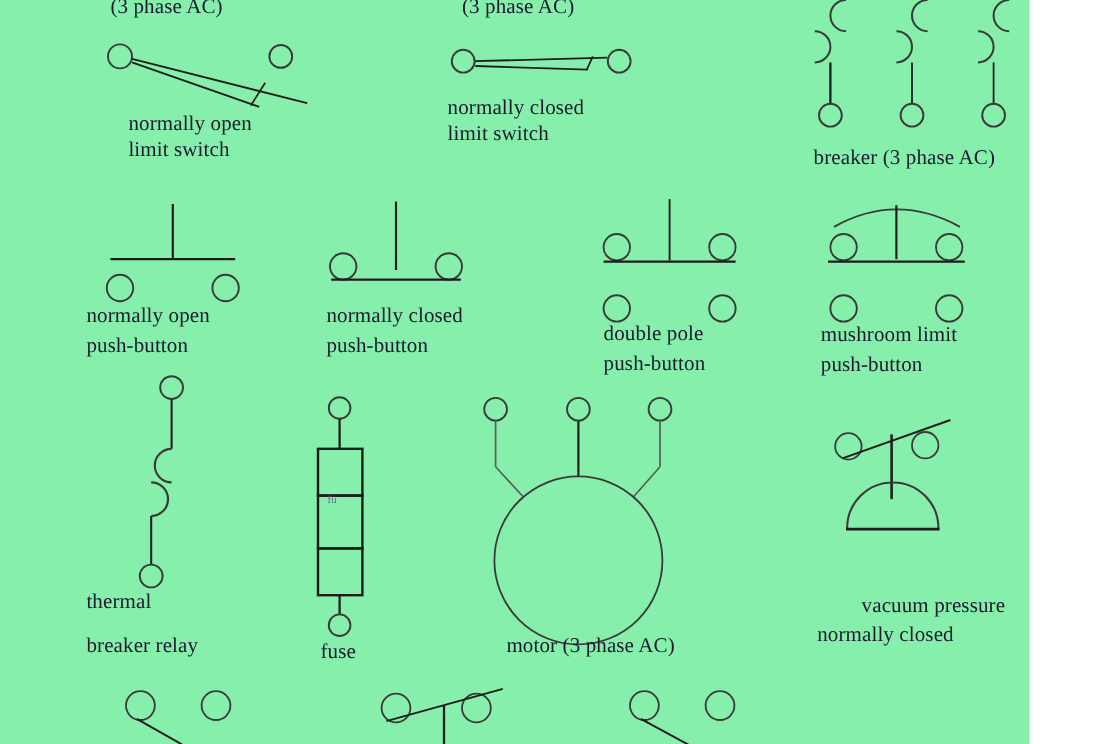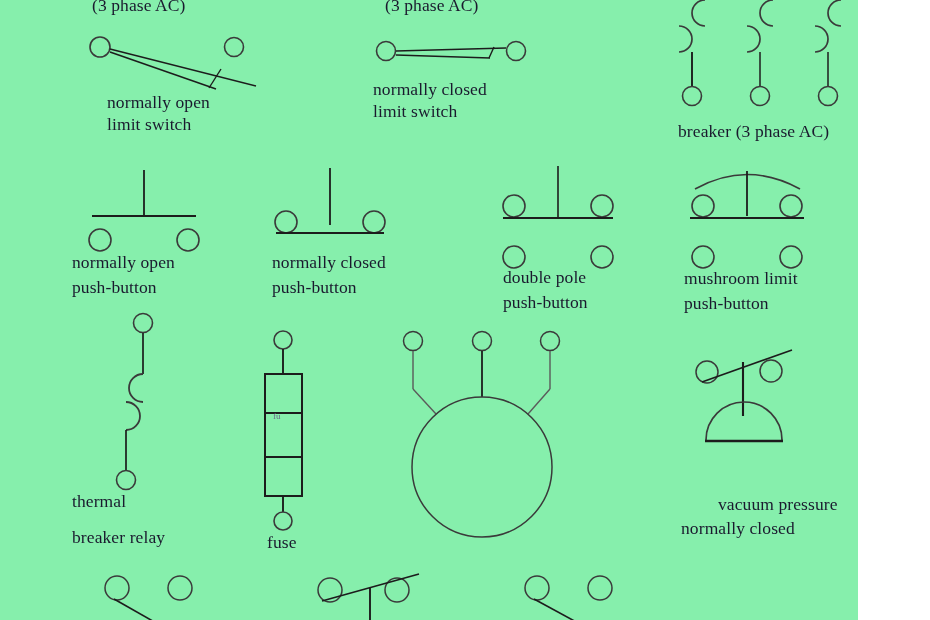--- a/index.html
+++ b/index.html
@@ -204,20 +204,21 @@
       <circle class="stroke-mid" cx="82" cy="11" r="9.5" stroke-width="1.5"></circle>
       <line class="stroke-dark" x1="82" y1="21" x2="82" y2="67" stroke-width="1.8"></line>
 
       <circle class="stroke-mid" cx="150" cy="11" r="9.5" stroke-width="1.5"></circle>
       <line class="stroke-lite" x1="150" y1="21" x2="150" y2="59" stroke-width="1.4"></line>
       <line class="stroke-lite" x1="150" y1="59" x2="128" y2="84" stroke-width="1.4"></line>
 
       <circle class="stroke-mid" cx="82" cy="137" r="70" stroke-width="1.5"></circle>
     </svg>
   </div>
+  <div class="cap" style="left:422px; top:527px;">motor (3 phase AC)</div>
 
   <div class="sym" style="left:694px; top:348px;">
     <svg width="115" height="110" viewBox="0 0 115 110">
       <circle class="stroke-mid" cx="13" cy="24" r="11" stroke-width="1.5"></circle>
       <circle class="stroke-mid" cx="77" cy="23" r="11" stroke-width="1.5"></circle>
 
       <line class="stroke-dark" x1="8" y1="34" x2="98" y2="2" stroke-width="1.6"></line>
 
       <line class="stroke-dark" x1="49" y1="14" x2="49" y2="68" stroke-width="2.1"></line>
 

